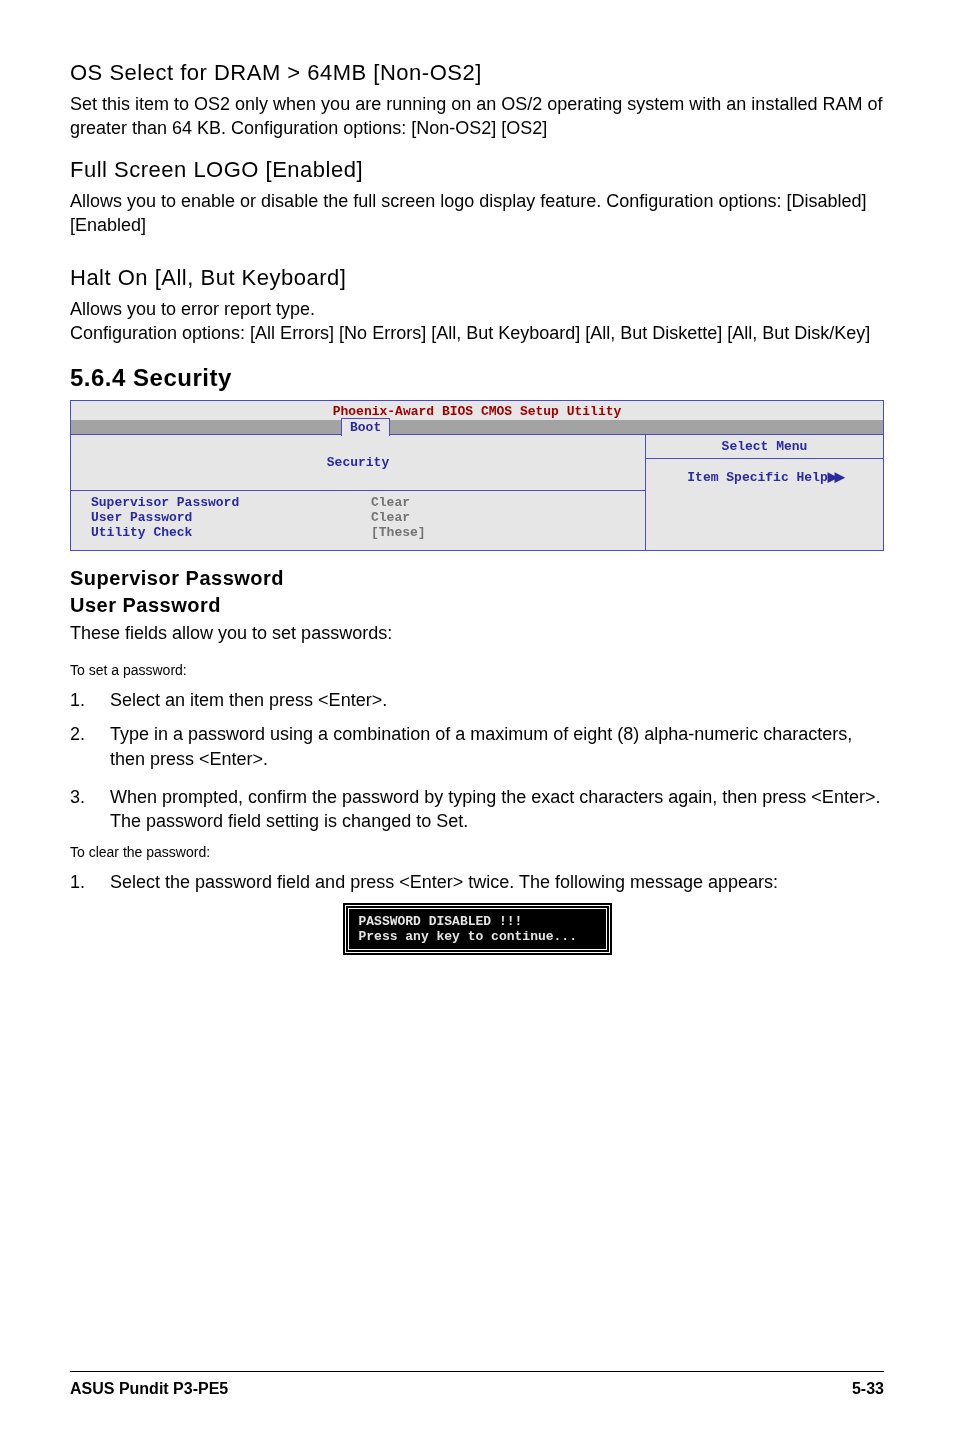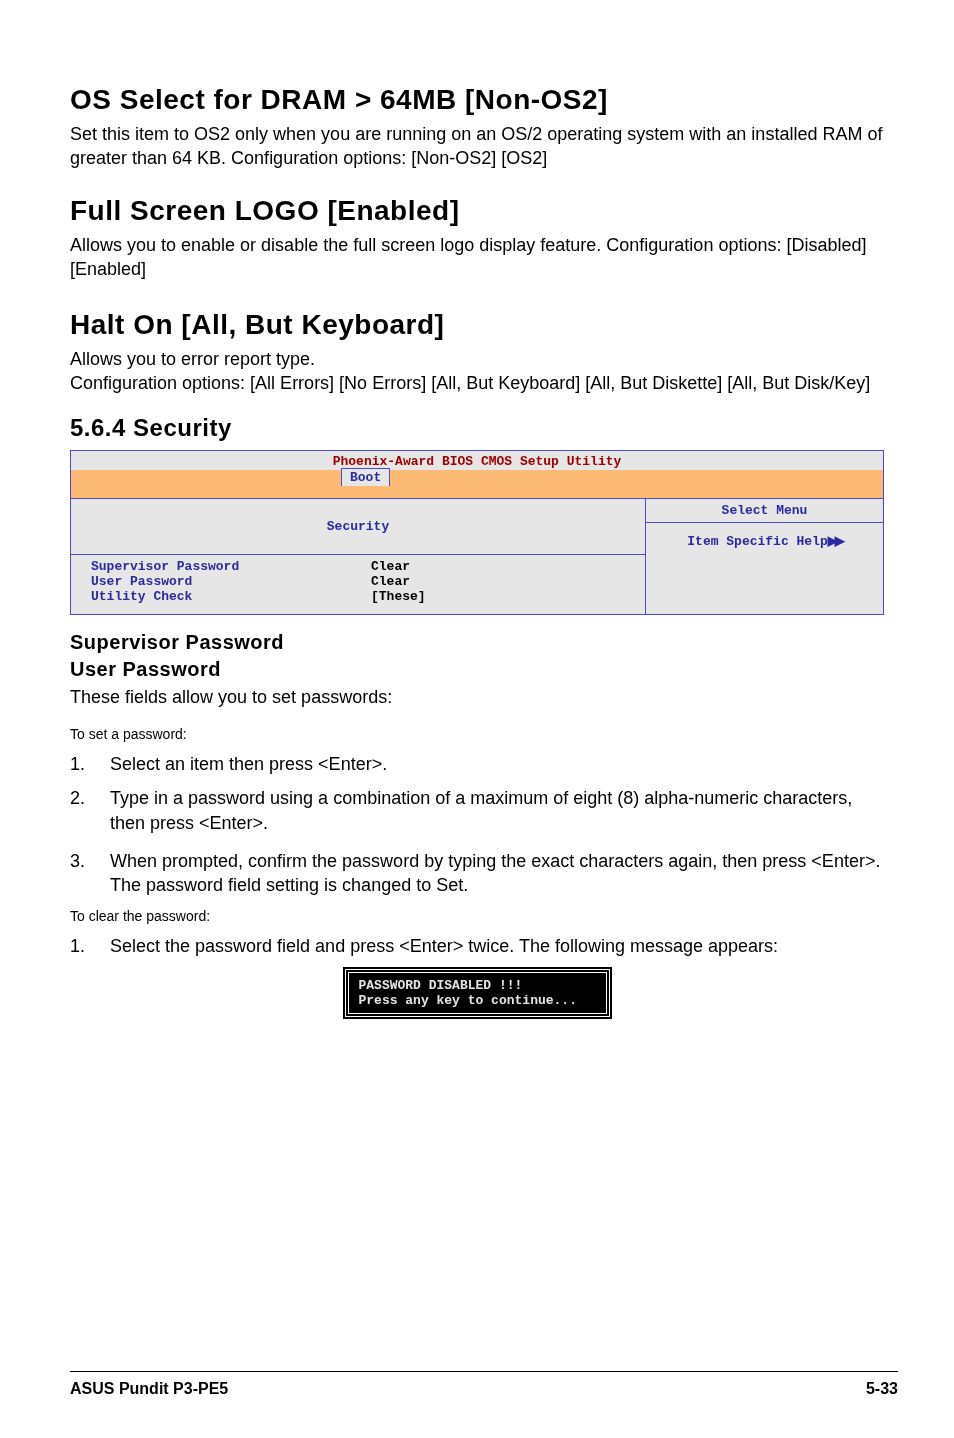--- a/index.html
+++ b/index.html
@@ -5,25 +5,24 @@
     * { margin: 0; padding: 0; box-sizing: border-box; }
     body {
       font-family: Arial, Helvetica, sans-serif;
       background: #fff;
       width: 954px;
       height: 1438px;
       padding: 60px 70px 40px 70px;
       position: relative;
     }
     h2.section-heading {
-      font-size: 28px;
-      font-weight: bold;
+      font-size: 22px;
+      font-weight: normal;
       letter-spacing: 0.5px;
       margin-bottom: 6px;
-      margin-top: 24px;
     }
     h2.subsection-heading {
       font-size: 24px;
       font-weight: bold;
       letter-spacing: 0.5px;
       margin-top: 18px;
       margin-bottom: 8px;
     }
     p.body-text {
       font-size: 18px;
@@ -54,22 +53,22 @@
       margin-top: 8px;
       margin-bottom: 16px;
     }
     .bios-title {
       text-align: center;
       color: #a00000;
       font-weight: bold;
       padding: 3px 0 1px;
     }
     .bios-menubar {
-      background: #fdba74;
-      height: 28px;
+      background: #a3a3a3;
+      height: 14px;
       position: relative;
     }
     .bios-menubar .tab {
       position: absolute;
       left: 270px;
       top: -2px;
       background: #e6e6e6;
       border: 1.5px solid #4a4acb;
       border-bottom: none;
       color: #2a2aa0;
@@ -107,21 +106,21 @@
     .bios-row {
       display: flex;
     }
     .bios-row .label {
       width: 280px;
       font-weight: bold;
       color: #2a2aa0;
     }
     .bios-row .value {
       font-weight: bold;
-      color: #000000;
+      color: #737373;
     }
     .bios-help {
       padding: 10px 8px;
       font-weight: bold;
       color: #2a2aa0;
     }
     .arrows { font-family: Arial, sans-serif; letter-spacing: -3px; }
 
     
     ol.steps {
@@ -151,21 +150,21 @@
       font-size: 13px;
       padding: 5px 10px;
       outline: 2px solid #000;
     }
 
     
     .footer {
       position: absolute;
       bottom: 40px;
       left: 70px;
-      right: 56px;
+      right: 70px;
       border-top: 1px solid #000;
       padding-top: 8px;
       display: flex;
       justify-content: space-between;
       font-size: 16px;
       font-weight: bold;
     }
   </style>
 </head>
 <body>

